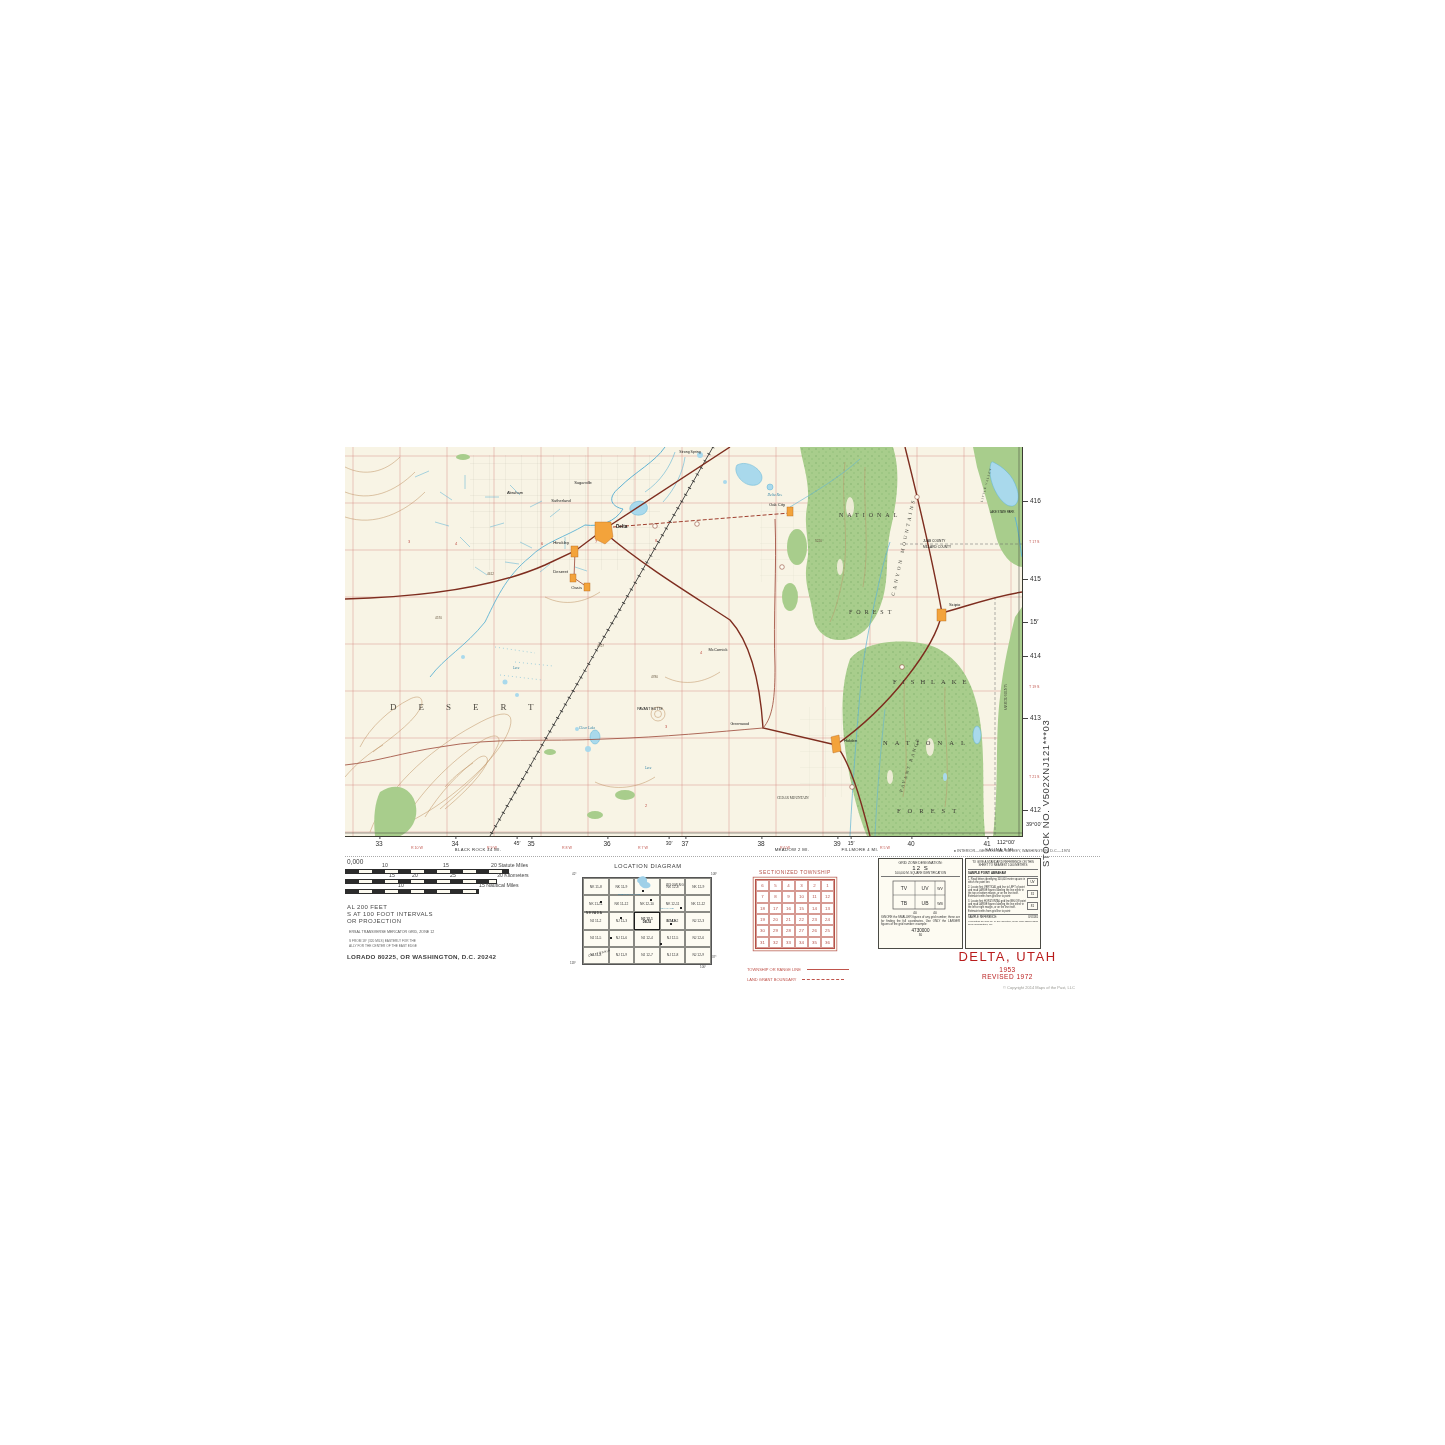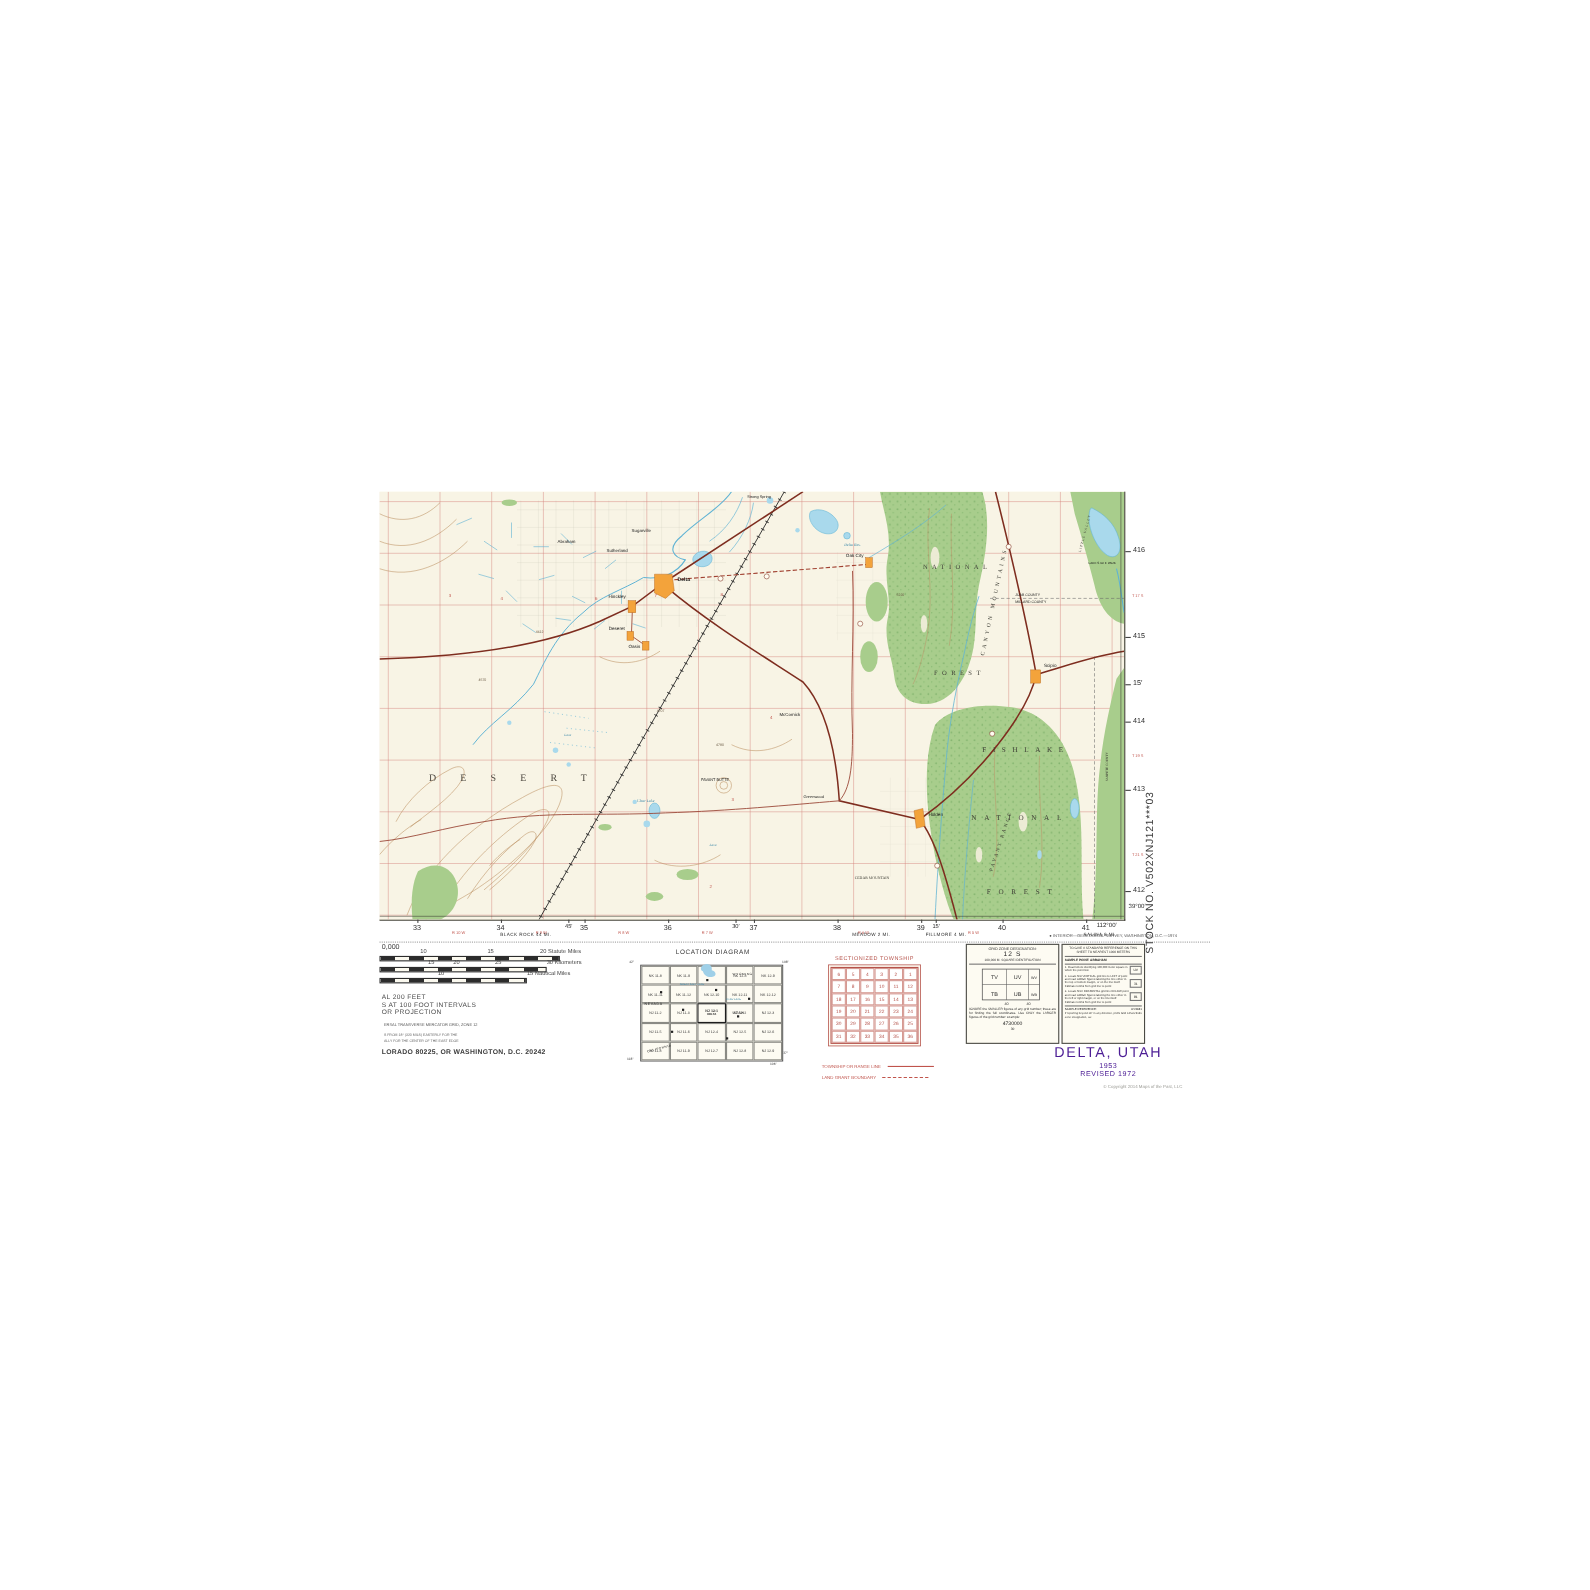--- a/index.html
+++ b/index.html
@@ -70,21 +70,21 @@
   #refbox .t1{text-align:center;font-size:2.9px;color:#333;line-height:1.2;border-bottom:.5px solid #777;padding-bottom:1px;}
   #refbox .sp{font-size:2.9px;color:#222;font-weight:bold;border-bottom:.5px solid #777;padding:1px 0;}
   #refbox .body{display:flex;margin-top:1px;}
   #refbox .steps{flex:1;font-size:2.55px;color:#333;line-height:1.25;}
   #refbox .steps div{margin-bottom:1.5px;}
   #refbox .vals{width:11px;display:flex;flex-direction:column;align-items:stretch;margin-left:1px;}
   #refbox .vals div{border:.5px solid #777;font-size:3px;text-align:center;color:#222;margin-bottom:4px;padding:1px 0;}
   #refbox .srrow{display:flex;justify-content:space-between;border-top:.5px solid #777;font-size:2.7px;color:#222;padding-top:1px;}
   #refbox .beyond{display:flex;justify-content:space-between;font-size:2.5px;color:#333;margin-top:1px;line-height:1.2;}
   
-  #titleblock{position:absolute;left:595px;top:92px;width:135px;text-align:center;color:#4c1d95;}
+  #titleblock{position:absolute;left:595px;top:92px;width:135px;text-align:center;color:#b91c1c;}
   #titleblock .name{font-size:13px;letter-spacing:1.5px;}
   #titleblock .year{font-size:6.5px;margin-top:2px;letter-spacing:.5px;}
   #titleblock .rev{font-size:6.5px;letter-spacing:.5px;}
   #legend .copyright{position:absolute;left:658px;top:128px;font-size:4px;color:#9a9a94;white-space:nowrap;}
   
   #stockno{position:absolute;left:1040px;top:731px;height:136px;width:14px;
            writing-mode:vertical-rl;transform:rotate(180deg);font-size:9.5px;letter-spacing:.6px;color:#3a3a3a;white-space:nowrap;}
 </style>
 </head>
 <body>

